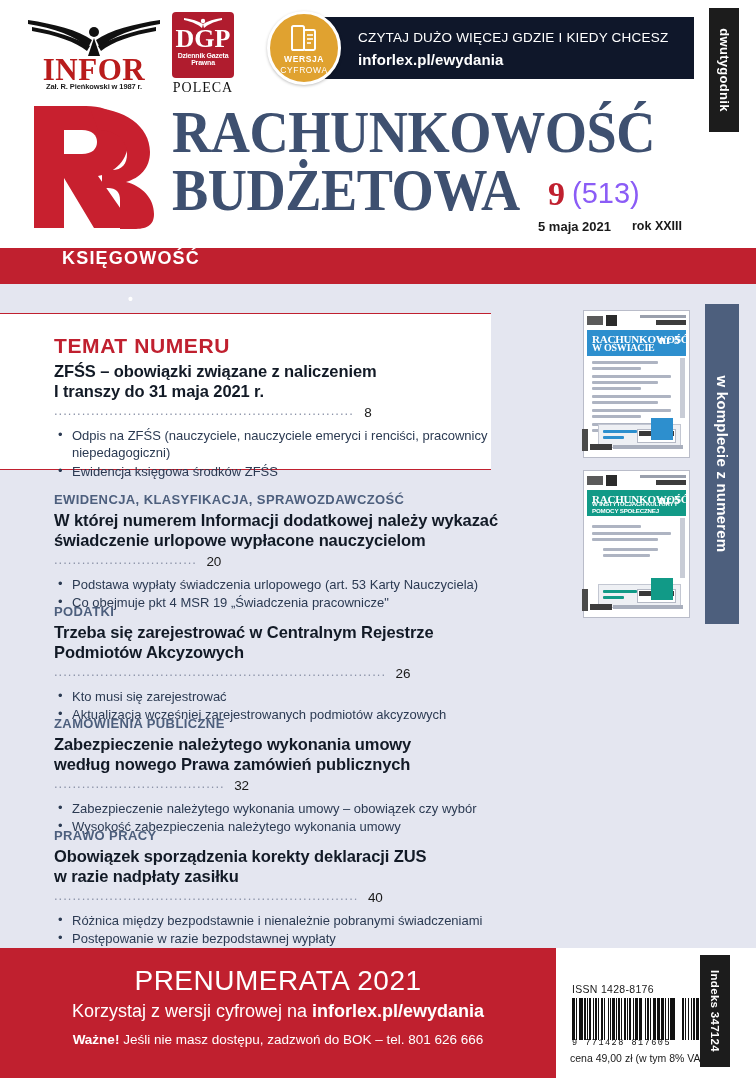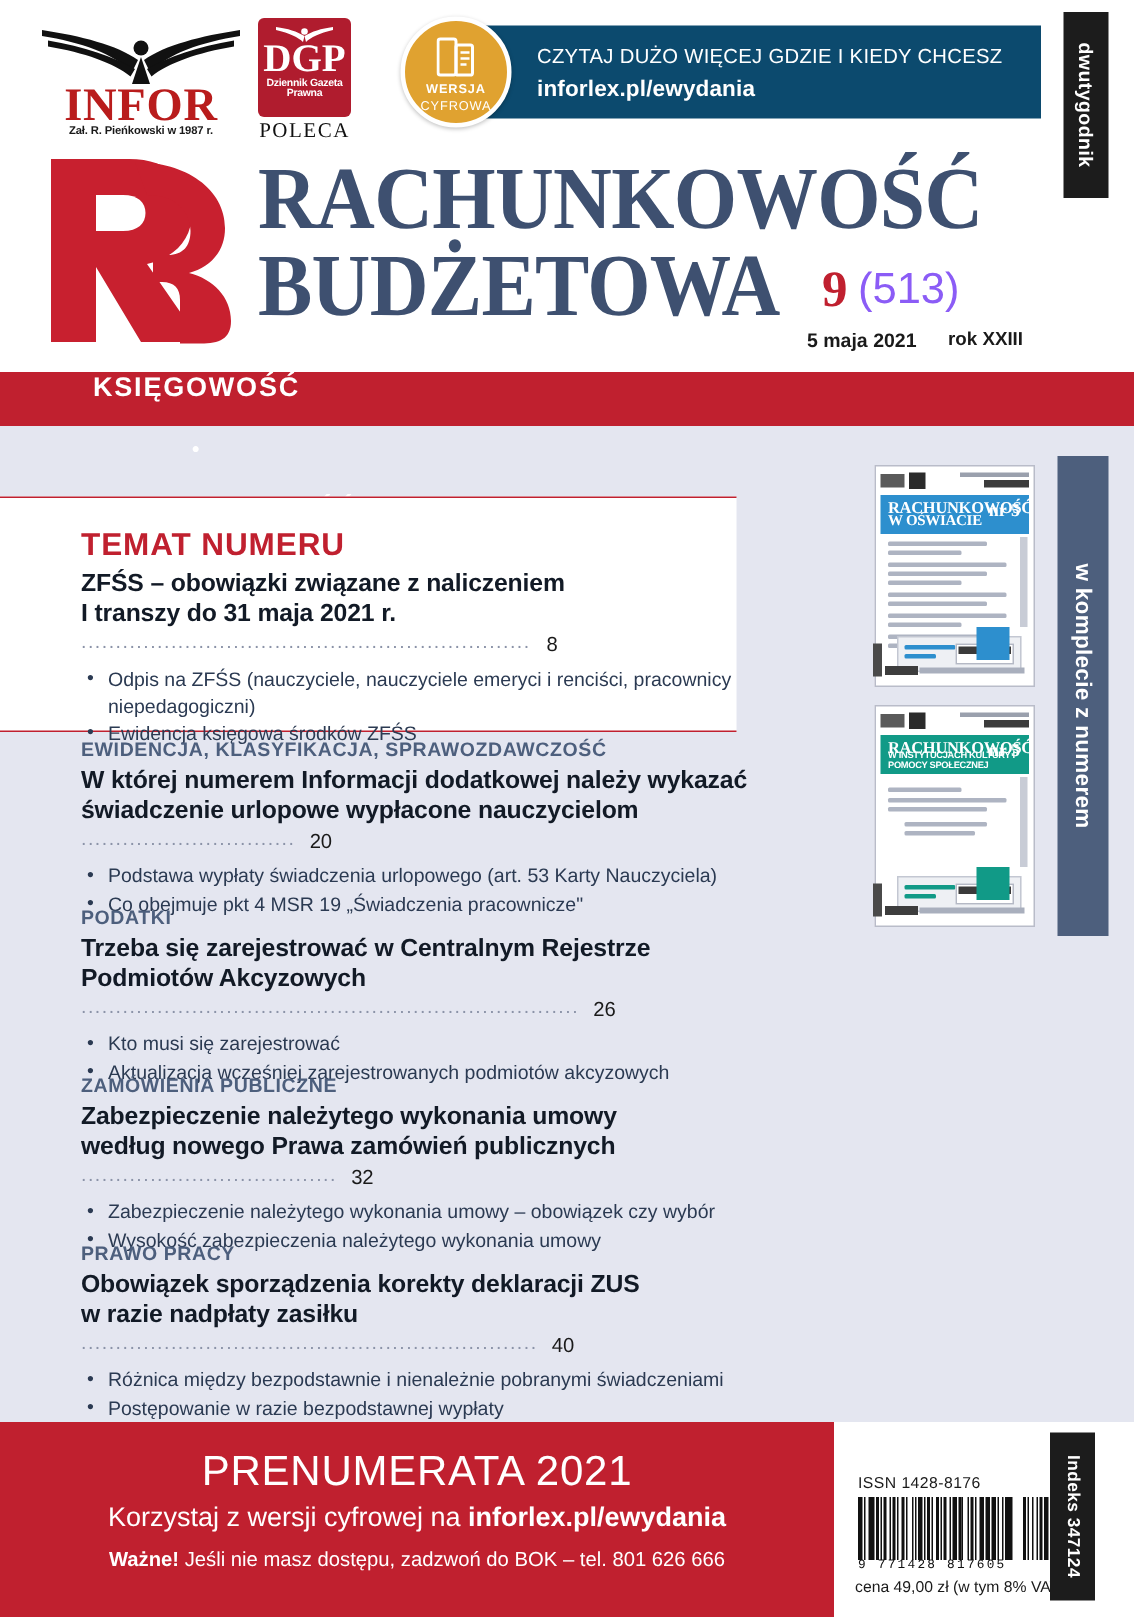--- a/index.html
+++ b/index.html
@@ -56,21 +56,21 @@
   .dgp-poleca {
     position: absolute; left: 0; top: 68px; width: 62px;
     font-family: "Liberation Serif", serif;
     font-size: 14px; color: #111111; text-align: center;
     letter-spacing: 1px;
   }
 
   
   .digi-bar {
     position: absolute; left: 320px; top: 17px; width: 374px; height: 62px;
-    background: #0c4a6e;
+    background: #0f172a;
   }
   .digi-line1 {
     position: absolute; left: 38px; top: 13px;
     font-size: 13.5px; color: #ffffff; letter-spacing: 0.2px;
     font-family: "Liberation Sans", sans-serif;
   }
   .digi-line2 {
     position: absolute; left: 38px; top: 34px;
     font-size: 15px; font-weight: bold; color: #ffffff; letter-spacing: 0.1px;
   }
@@ -150,21 +150,21 @@
   }
   .red-band-inner {
     position: absolute; left: 24px; top: 0; height: 36px;
     display: flex; align-items: center; gap: 22px;
     color: #ffffff; font-size: 18px; font-weight: bold; letter-spacing: 1.2px; flex-direction: column;
   }
   .red-dot { font-size: 14px; }
 
   
   .temat {
-    position: absolute; left: 0; top: 331px; width: 491px; height: 157px;
+    position: absolute; left: 0; top: 313px; width: 491px; height: 157px;
     background: #ffffff;
     border-top: 1.5px solid #c0202f;
     border-bottom: 1.5px solid #c0202f;
   }
   .temat-head {
     position: absolute; left: 54px; top: 20px;
     color: #c0202f; font-size: 21px; font-weight: bold; letter-spacing: 0.6px;
   }
   .art { position: absolute; }
   .art-kicker {

